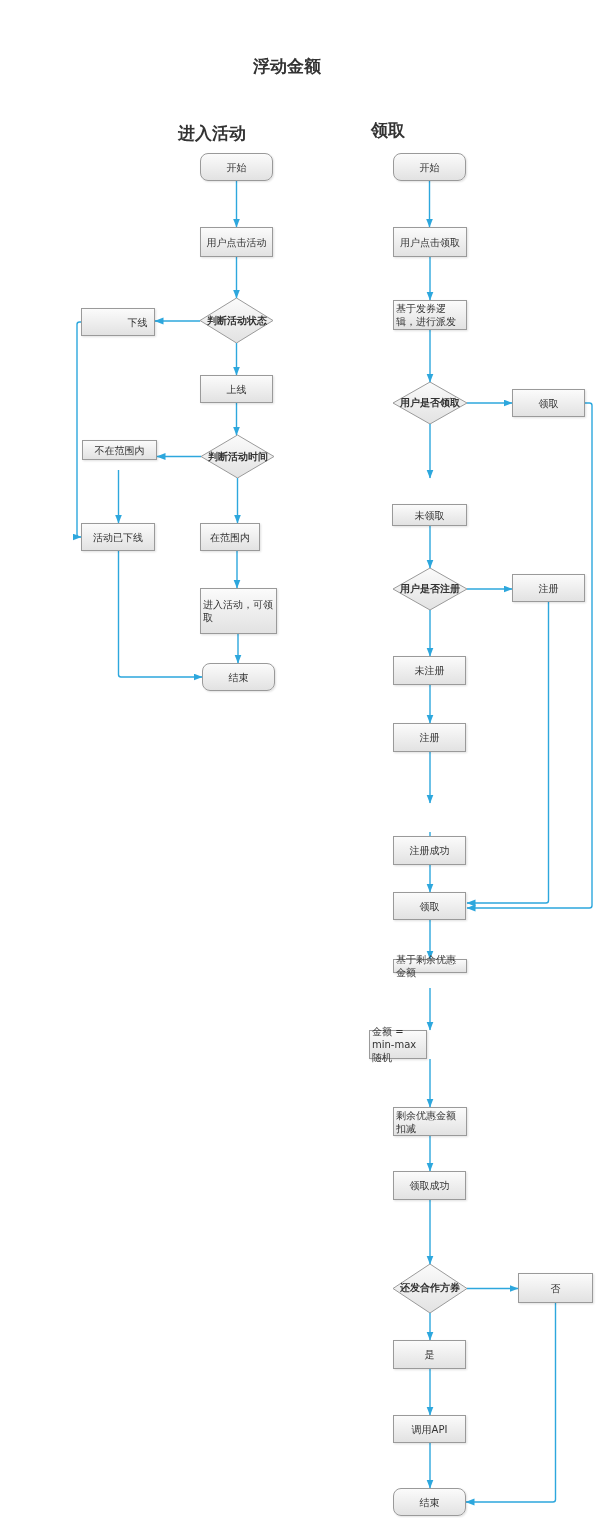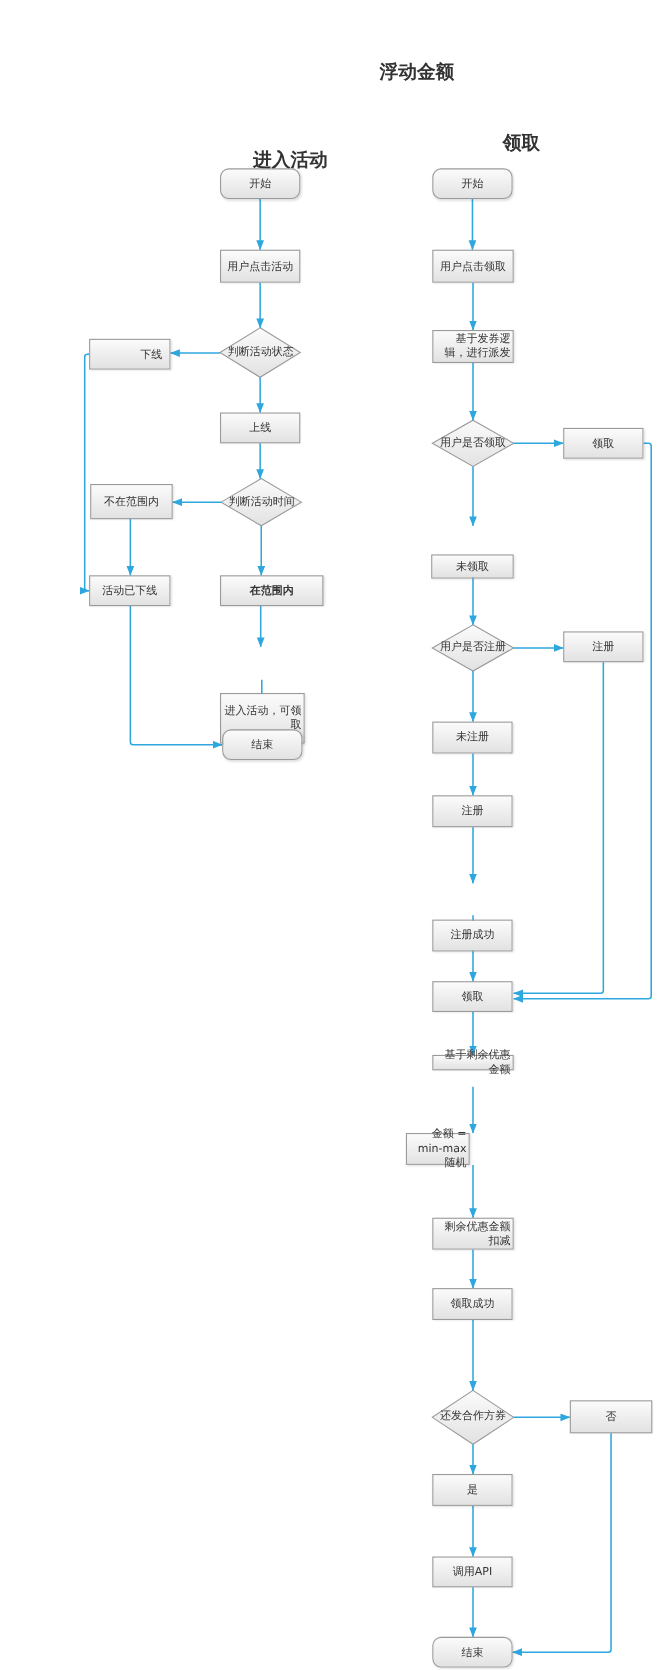--- a/index.html
+++ b/index.html
@@ -3,36 +3,36 @@
 <meta charset="utf-8">
 <style>
   html,body { margin:0; padding:0; background:#ffffff; }
   .canvas {
     position:relative; width:600px; height:1518px; background:#ffffff;
     font-family:"DejaVu Sans","Liberation Sans",sans-serif; overflow:hidden;
   }
   .lines { position:absolute; left:0; top:0; }
   .node {
     position:absolute; box-sizing:border-box;
-    display:flex; align-items:center; justify-content:center; text-align:right;
+    display:flex; align-items:center; justify-content:center; text-align:left;
     font-size:10px; line-height:13px; color:#333333;
     border:1px solid #9a9a9a;
     background:linear-gradient(180deg,#fbfbfb 0%,#e2e2e2 100%);
     box-shadow:1px 1px 2px rgba(0,0,0,0.12);
     padding:1px 2px;
   }
   .node.rounded { border-radius:8px; }
   .dlabel {
     position:absolute; box-sizing:border-box;
     display:flex; align-items:center; justify-content:center; text-align:center;
-    font-size:10px; line-height:12px; color:#333333;
+    font-size:10px; line-height:12px; color:#333333;font-weight:bold;
   }
   .title, .header {
     position:absolute; font-weight:bold; font-size:17px; color:#333333;
-    text-align:right; line-height:20px;
+    text-align:left; line-height:20px;
   }
 </style>
 </head>
 <body>
 
 <div class="canvas">
 
   <svg class="lines" width="600" height="1518" viewBox="0 0 600 1518">
     <defs>
       <linearGradient id="nodeGrad" x1="0" y1="0" x2="0" y2="1">
@@ -86,33 +86,33 @@
       <path d="M430,1200 V1264" marker-end="url(#arr)"></path>
       <path d="M467,1288.5 H518" marker-end="url(#arr)"></path>
       <path d="M430,1313 V1340" marker-end="url(#arr)"></path>
       <path d="M430,1369 V1415" marker-end="url(#arr)"></path>
       <path d="M430,1443 V1488" marker-end="url(#arr)"></path>
       <path d="M555.5,1303 V1499.5 Q555.5,1502 553,1502 H466" marker-end="url(#arr)"></path>
     </g>
   </svg>
 
   <div class="title" style="left:253px; top:56px; width:160px;">浮动金额</div>
-  <div class="header" style="left:178px; top:136px; width:120px;">进入活动</div>
+  <div class="header" style="left:178px; top:123px; width:120px;">进入活动</div>
   <div class="header" style="left:371px; top:120px; width:120px;">领取</div>
 
   <div class="node rounded" style="left:200px; top:153px; width:73px; height:28px;">开始</div>
   <div class="node" style="left:200px; top:227px; width:73px; height:30px;">用户点击活动</div>
   <div class="dlabel" style="left:198px; top:310px; width:78px; height:22px;">判断活动状态</div>
   <div class="node" style="left:81px; top:308px; width:74px; height:28px;padding-left:41px;">下线</div>
   <div class="node" style="left:200px; top:375px; width:73px; height:28px;">上线</div>
   <div class="dlabel" style="left:199px; top:446px; width:78px; height:22px;">判断活动时间</div>
-  <div class="node" style="left:82px; top:440px; width:75px; height:32px;">不在范围内</div>
+  <div class="node" style="left:82px; top:440px; width:75px; height:20px;">不在范围内</div>
   <div class="node" style="left:81px; top:523px; width:74px; height:28px;">活动已下线</div>
-  <div class="node" style="left:200px; top:523px; width:94px; height:28px;font-weight:bold;">在范围内</div>
-  <div class="node" style="left:200px; top:588px; width:77px; height:46px;margin-top:42px;">进入活动，可领取</div>
+  <div class="node" style="left:200px; top:523px; width:60px; height:28px;">在范围内</div>
+  <div class="node" style="left:200px; top:588px; width:77px; height:46px;">进入活动，可领取</div>
   <div class="node rounded" style="left:202px; top:663px; width:73px; height:28px;">结束</div>
 
   <div class="node rounded" style="left:393px; top:153px; width:73px; height:28px;">开始</div>
   <div class="node" style="left:393px; top:227px; width:74px; height:30px;">用户点击领取</div>
   <div class="node" style="left:393px; top:300px; width:74px; height:30px;">基于发券逻辑，进行派发</div>
   <div class="dlabel" style="left:392px; top:392px; width:76px; height:22px;">用户是否领取</div>
   <div class="node" style="left:512px; top:389px; width:73px; height:28px;">领取</div>
   <div class="node" style="left:392px; top:504px; width:75px; height:22px;">未领取</div>
   <div class="dlabel" style="left:392px; top:578px; width:76px; height:22px;">用户是否注册</div>
   <div class="node" style="left:512px; top:574px; width:73px; height:28px;">注册</div>

